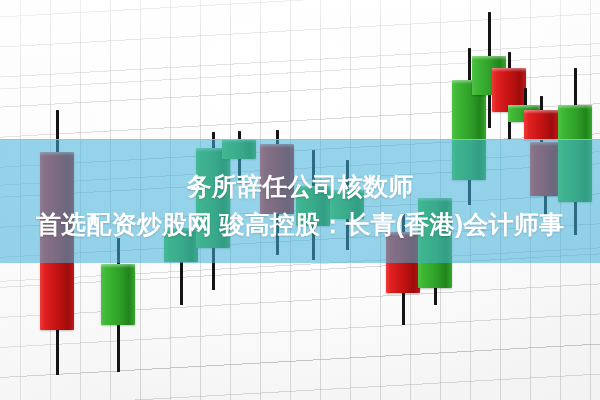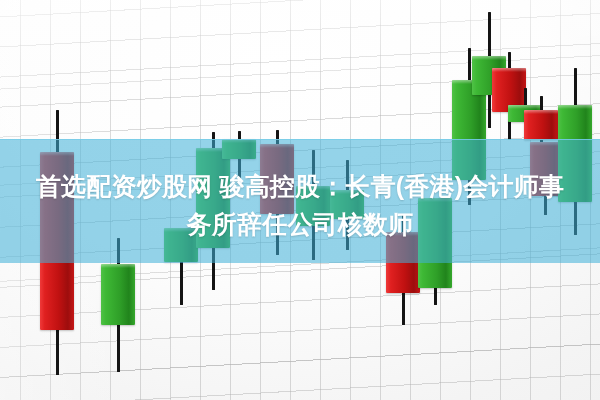--- a/index.html
+++ b/index.html
@@ -214,17 +214,17 @@
         <div class="wick" style="top: 68px; height: 167px;"></div>
         <div class="body up" style="top: 105px; height: 97px;"></div>
       </div>
     </div>
 
   <div id="banner" style="top: 139px; height: 124px; background: rgba(64, 176, 216, 0.56);">
     <div id="banner-edge-top"></div>
   </div>
 
   <div id="headline" style="top: 167px; font-size: 25px; color: rgb(255, 255, 255);">
+    <span class="line" style="font-size: 25px;">务所辞任公司核数师</span>
     <span class="line" style="font-size: 25px;">首选配资炒股网 骏高控股：长青(香港)会计师事</span>
-    <span class="line" style="font-size: 25px;">务所辞任公司核数师</span>
   </div>
 
 </div>
 
 </body></html>

